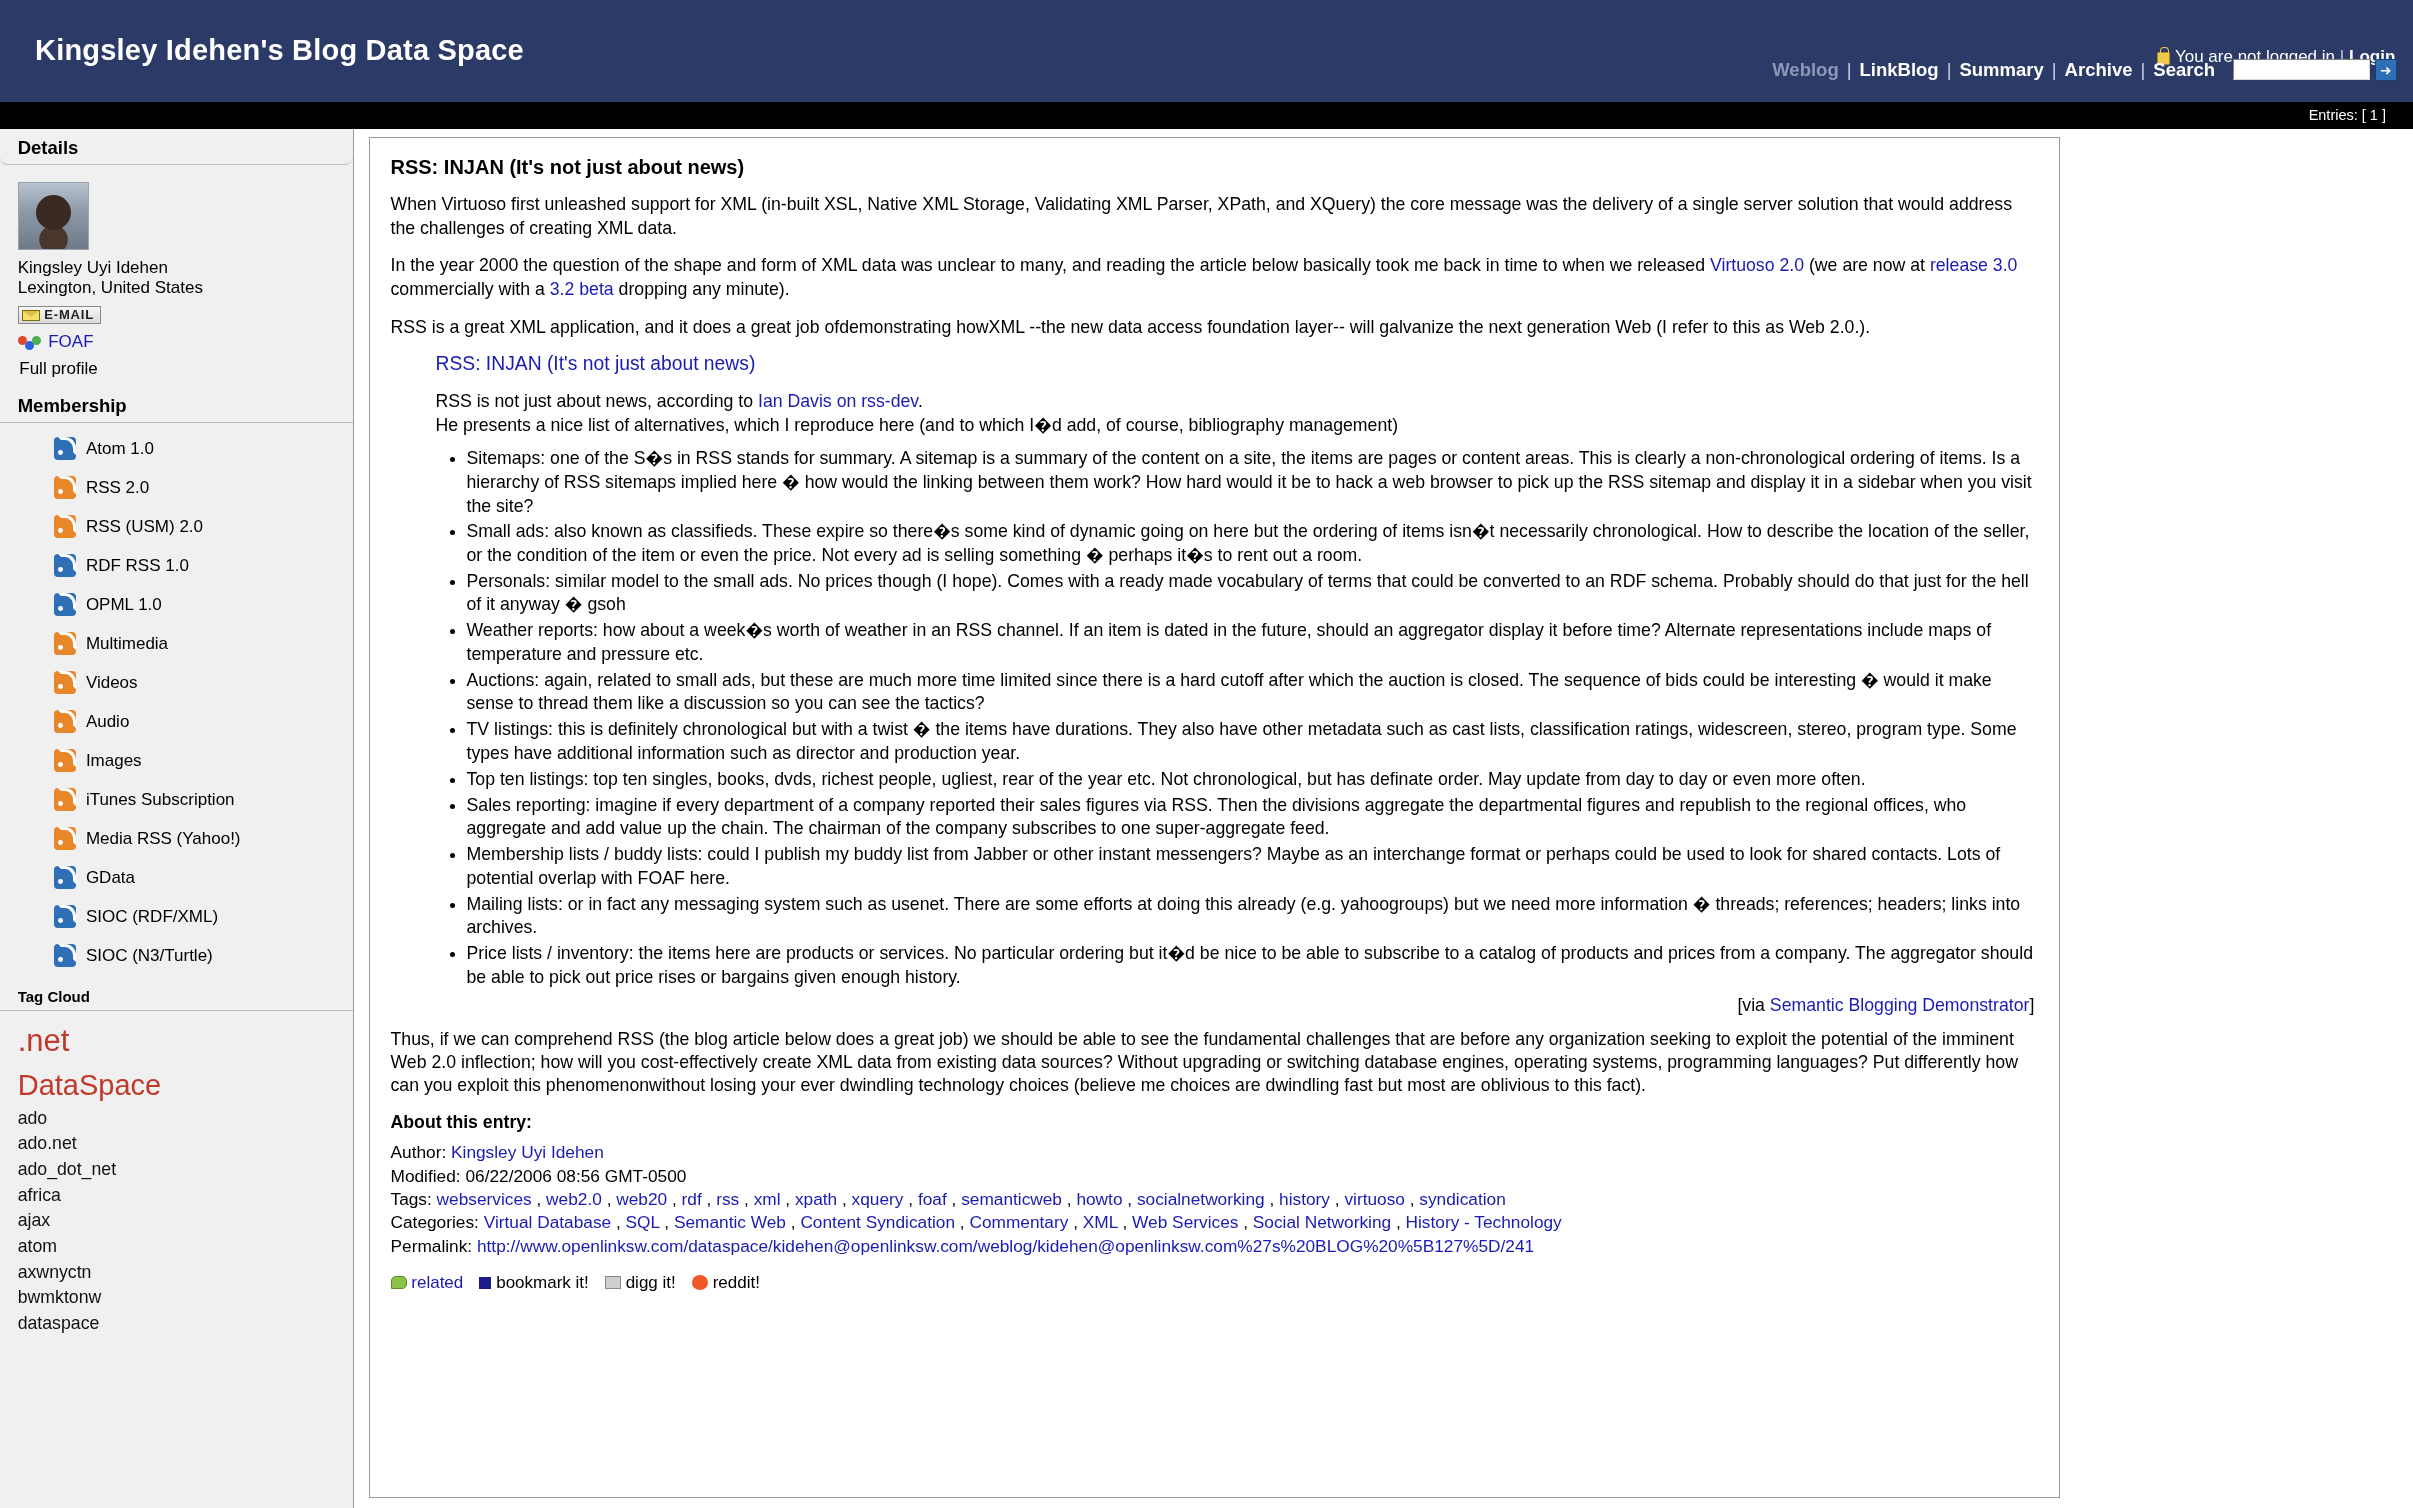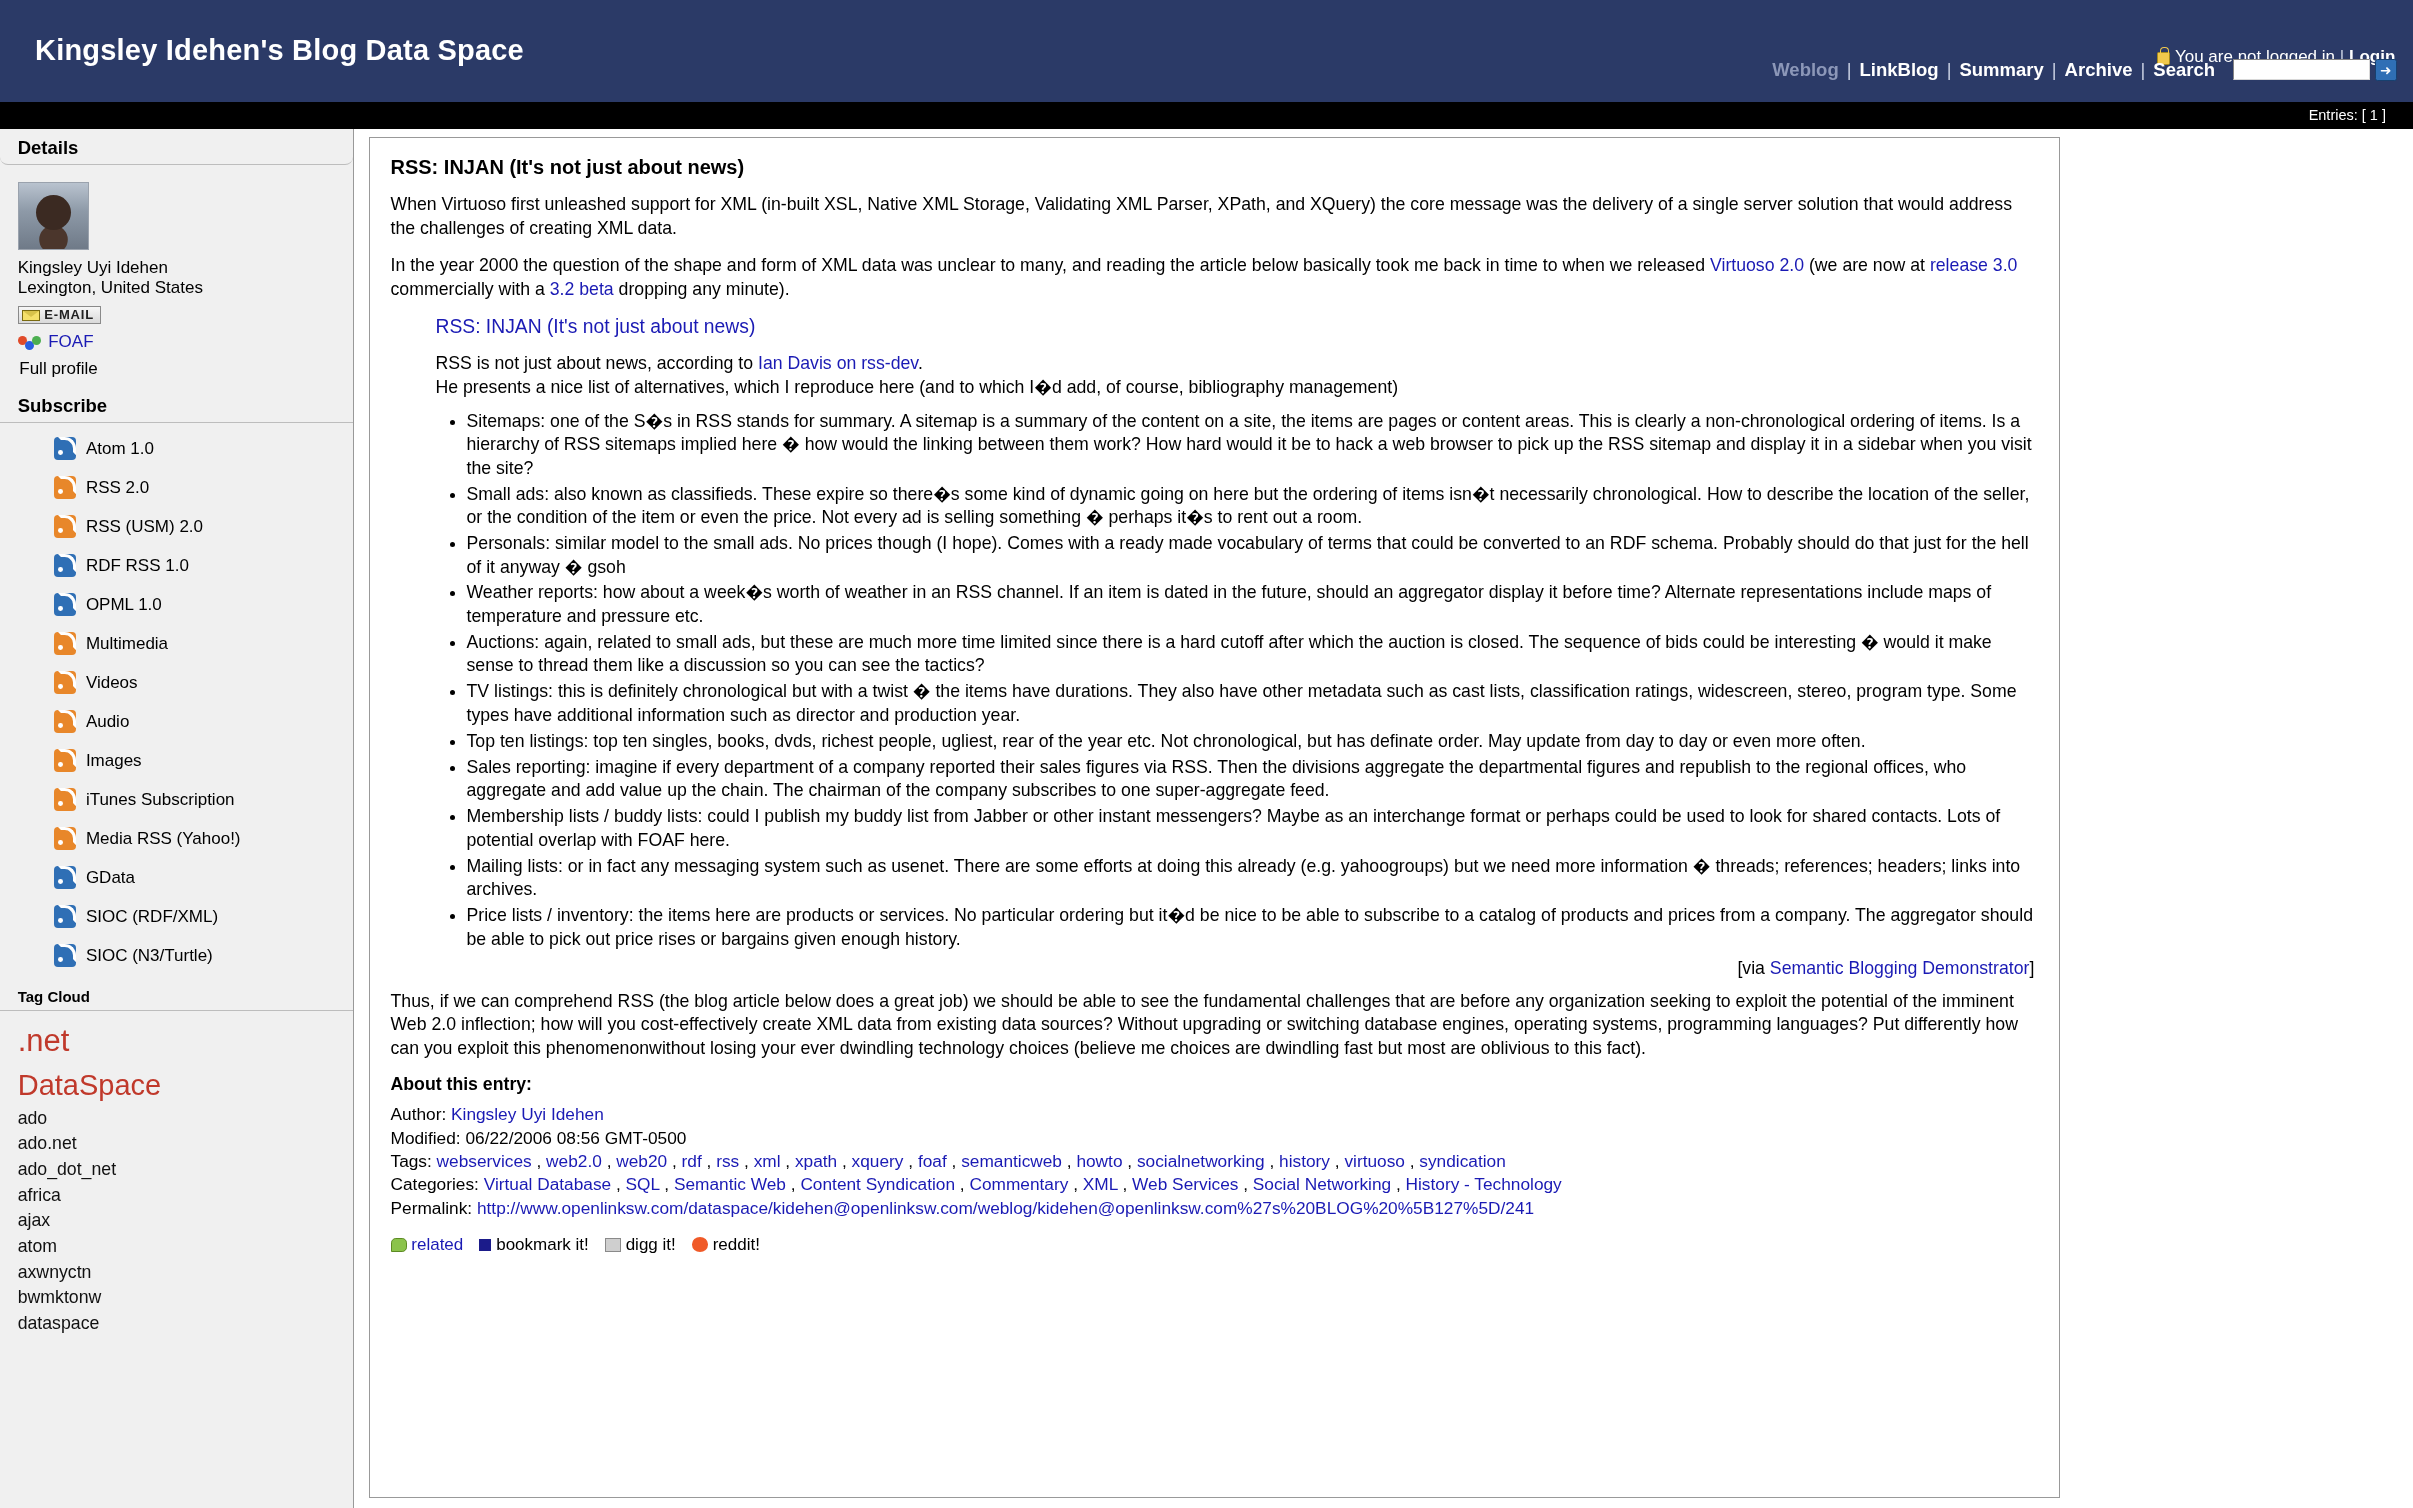--- a/index.html
+++ b/index.html
@@ -399,21 +399,21 @@
             <i></i>
             <i></i>
           </span>
         <a href="#">FOAF</a>
       </div>
       <div class="full-profile">
         <a href="#" style="color:#000">Full profile</a>
       </div>
     </div>
 
-    <div id="subscribe-head">Subscribe</div>
+    <div id="subscribe-head">Membership</div>
 
     <div class="feed-list">
       <div class="feed-row">
         <span class="feed-ico blue"></span>
         <a href="#" style="color:#000">Atom 1.0</a>
       </div>
       <div class="feed-row">
         <span class="feed-ico orange"></span>
         <a href="#" style="color:#000">RSS 2.0</a>
       </div>
@@ -485,20 +485,21 @@
 
   <div id="main-wrap">
     <div id="article">
 
       <div id="entry-title">RSS: INJAN (It's not just about news)</div>
 
       <p>When Virtuoso first unleashed support for XML (in-built XSL, Native XML Storage, Validating XML Parser, XPath, and XQuery) the core message was the delivery of a single server solution that would address the challenges of creating XML data.</p>
 
       <p><span>In the year 2000 the question of the shape and form of XML data was unclear to many, and reading the article below basically took me back in time to when we released </span><a href="#">Virtuoso 2.0</a><span> (we are now at </span><a href="#">release 3.0</a><span> commercially with a </span><a href="#">3.2 beta</a><span> dropping any minute).</span></p>
 
+      <p>RSS is a great XML application, and it does a great job ofdemonstrating howXML --the new data access foundation layer-- will galvanize the next generation Web (I refer to this as Web 2.0.).</p>
 
       <div class="quote-block">
         <div class="quote-title">
           <a href="#">RSS: INJAN (It's not just about news)</a>
         </div>
         <div class="quote-intro">
           <span>RSS is not just about news, according to </span><a href="#">Ian Davis on rss-dev</a><span>.</span><br>
           <span>He presents a nice list of alternatives, which I reproduce here (and to which I�d add, of course, bibliography management)</span>
         </div>
         <ul class="quote-list">

